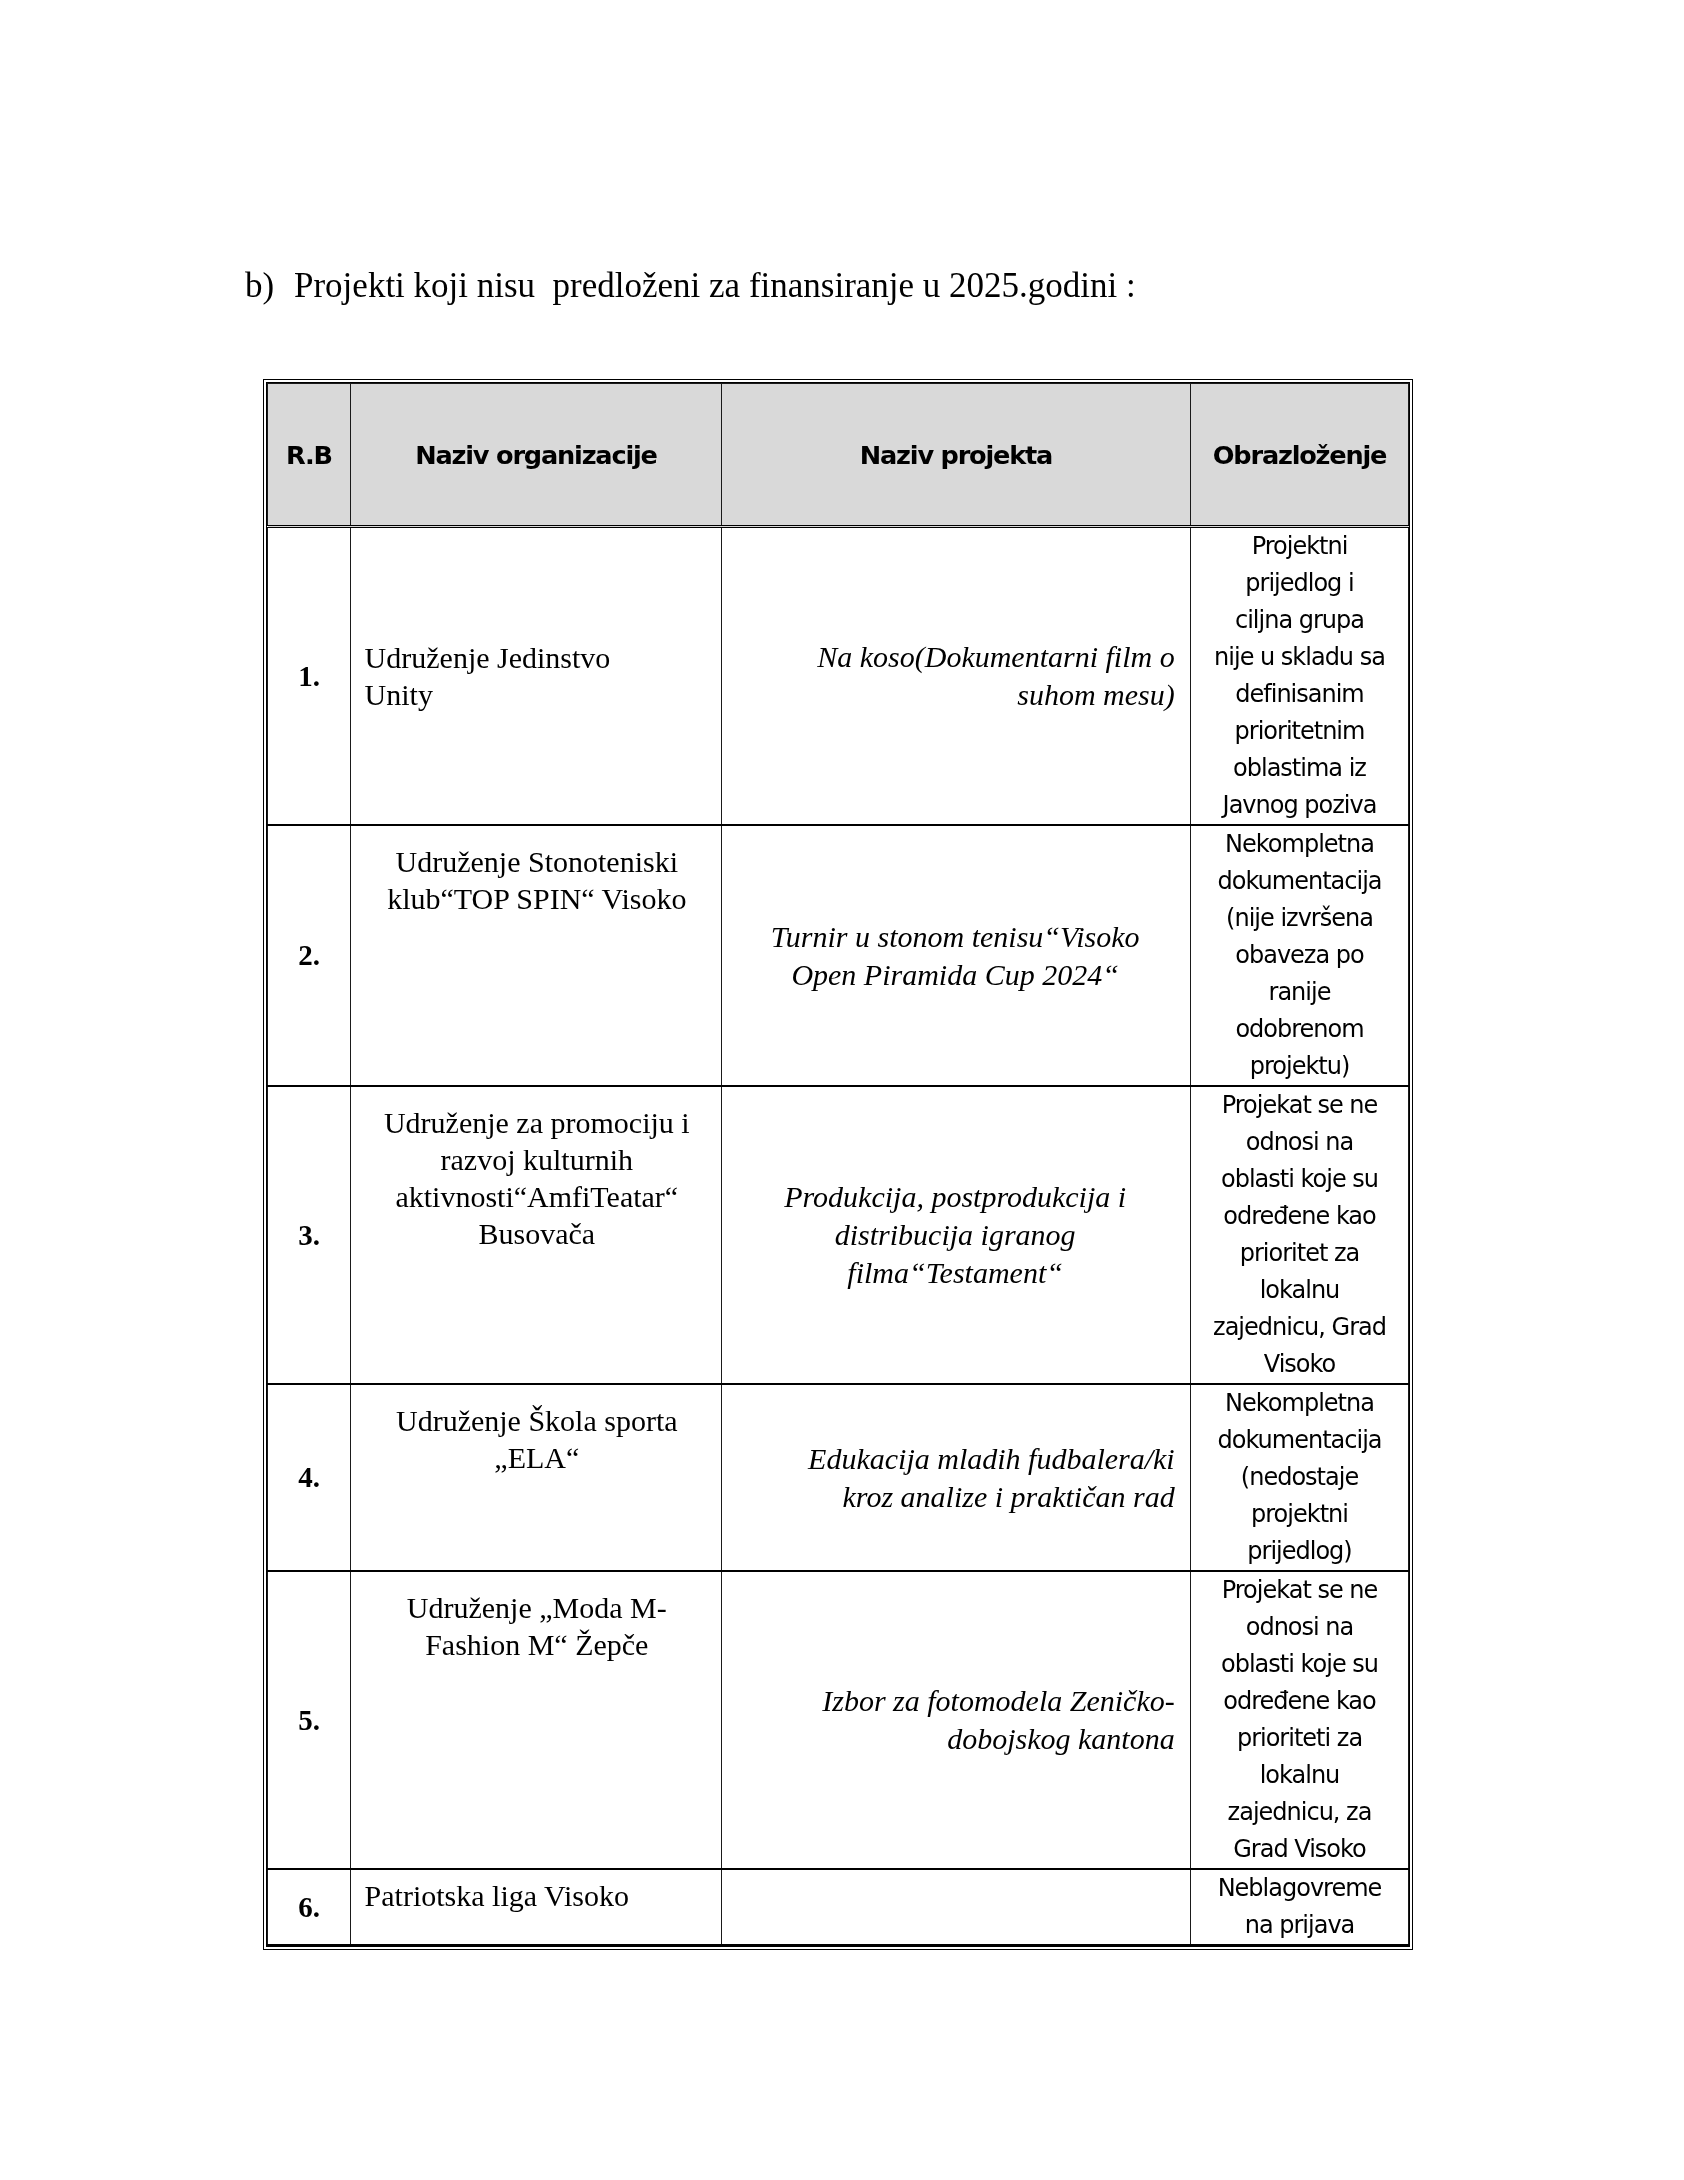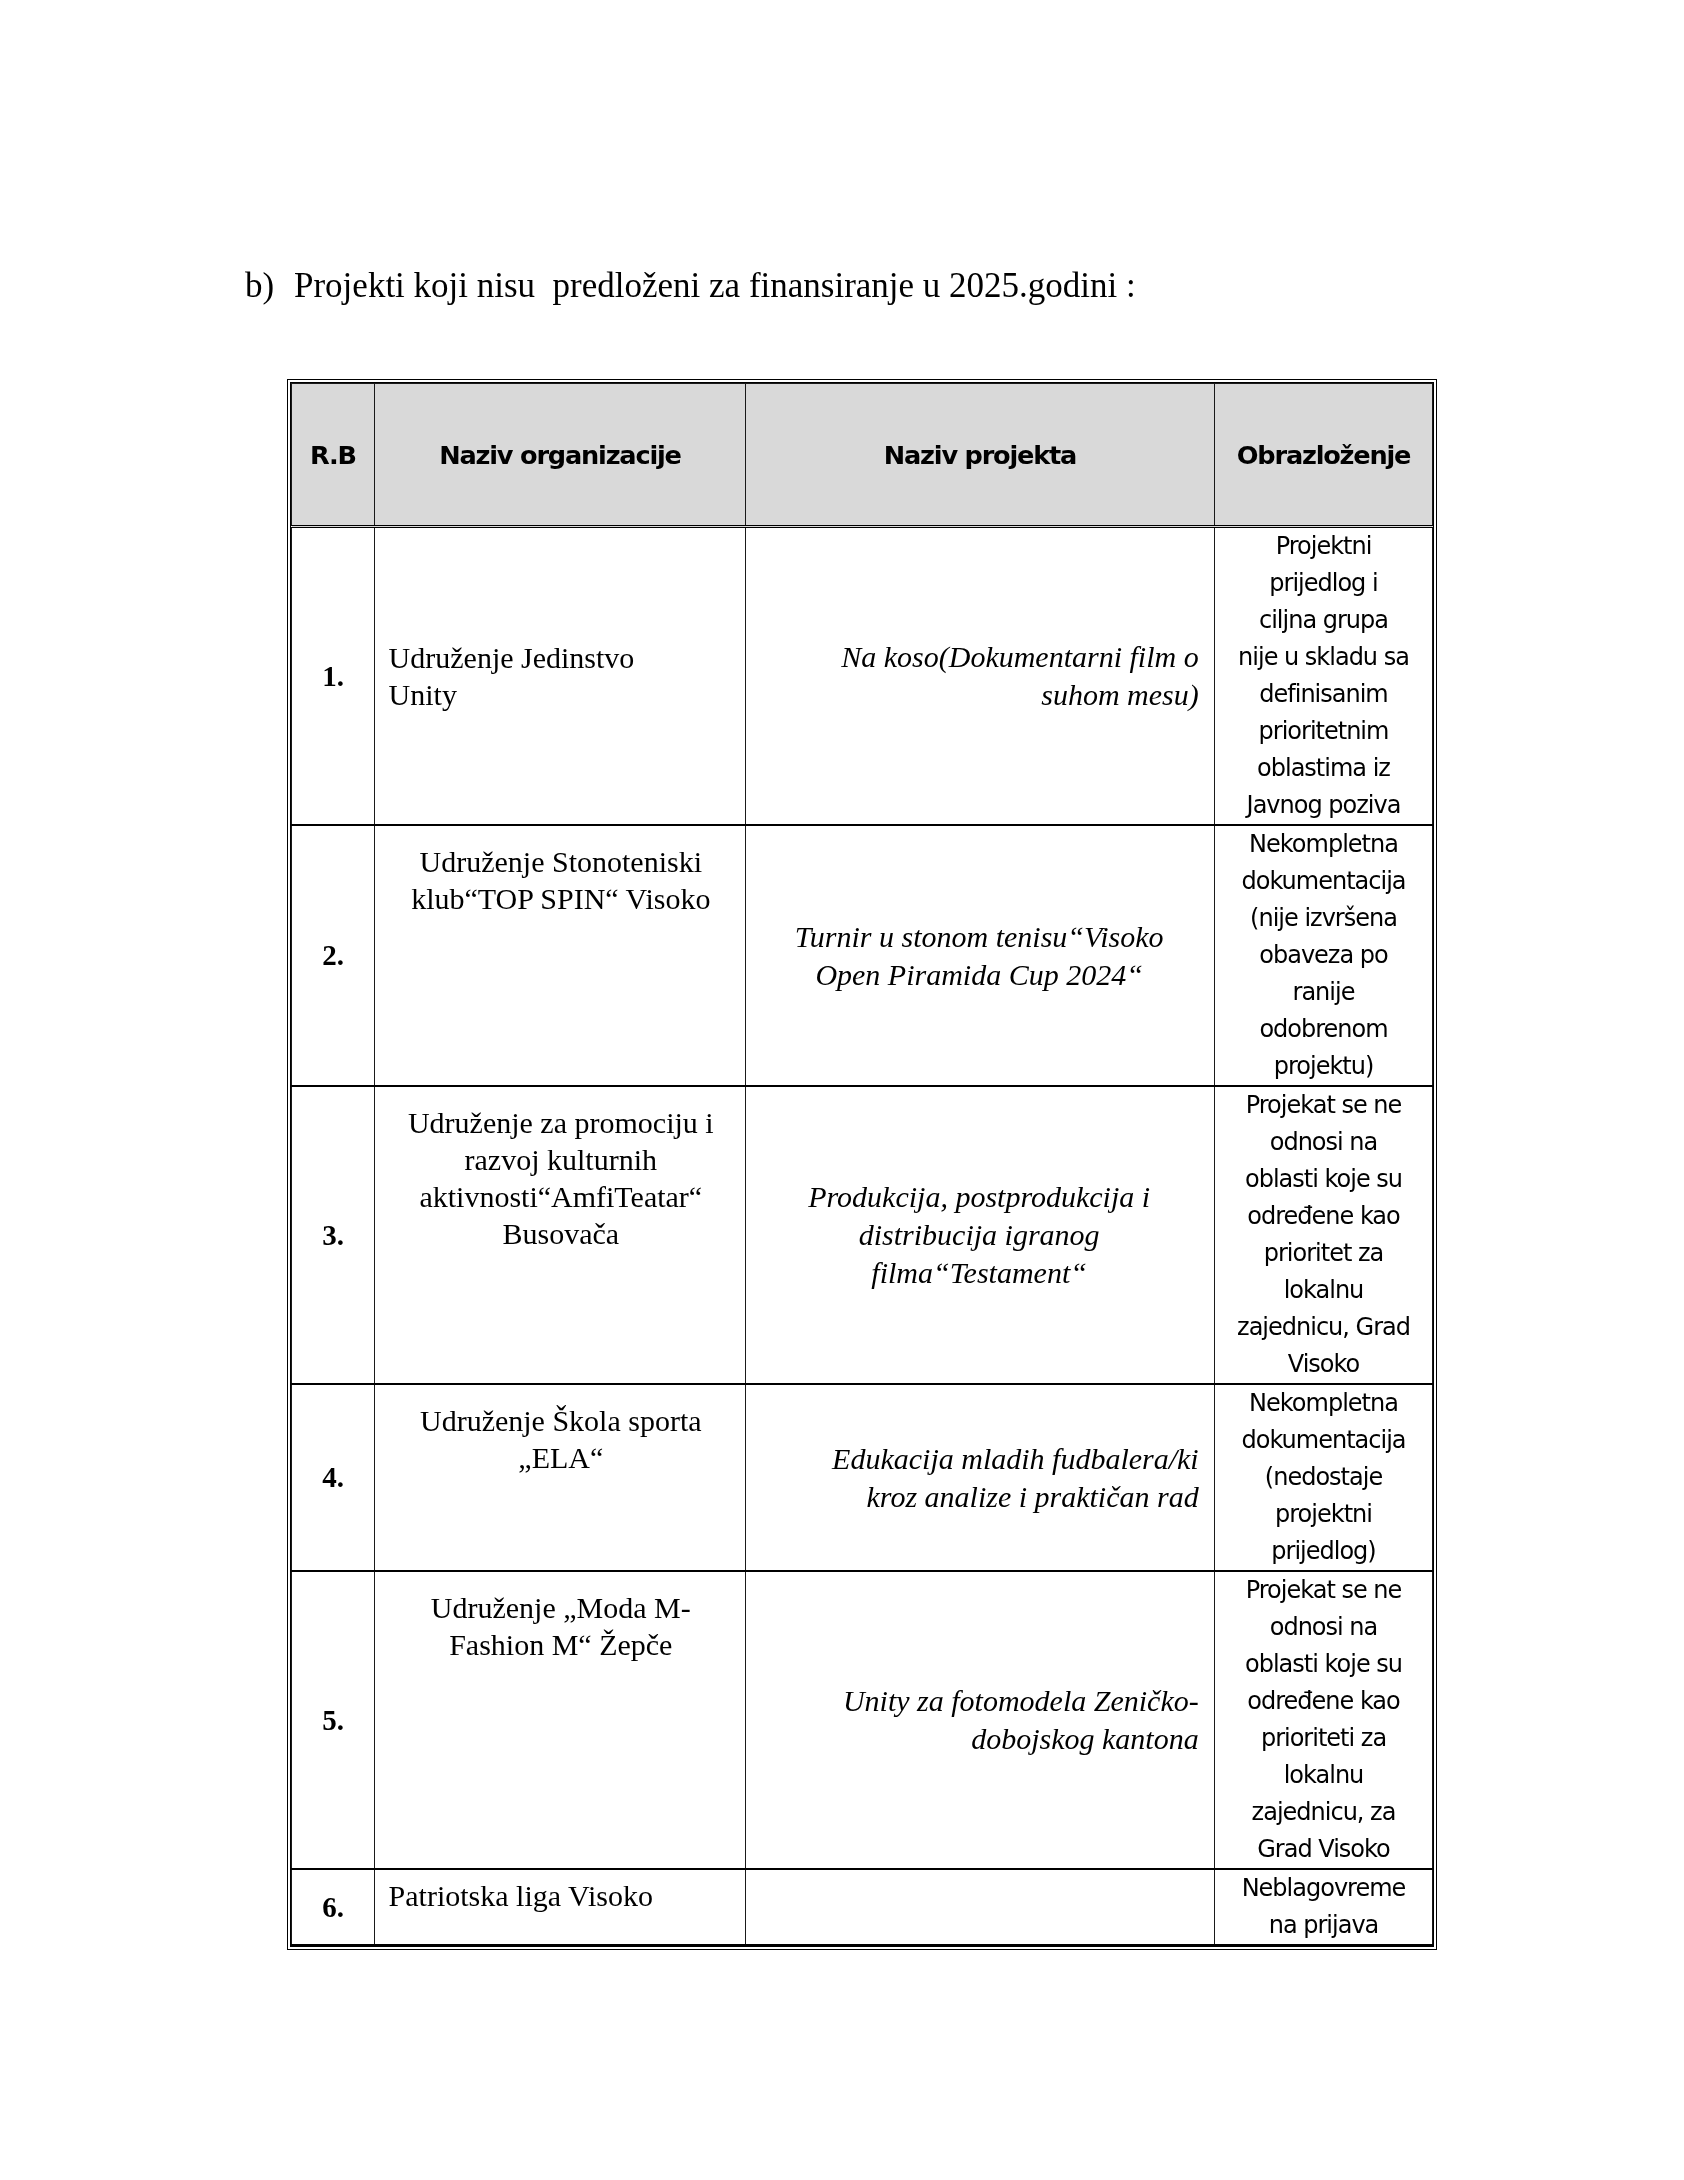--- a/index.html
+++ b/index.html
@@ -27,21 +27,20 @@
       width: 49px;
     }
     .table-wrap {
       position: absolute;
       left: 263px;
       top: 379px;
       width: 1150px;
       border: 2.6px double #000000;
       border-width: 4.3px;
       box-sizing: border-box;
-      margin-left: 24px;
     }
     table {
       width: 100%;
       border-collapse: collapse;
       table-layout: fixed;
     }
     col.c-rb   { width: 83px; }
     col.c-org  { width: 371px; }
     col.c-proj { width: 469px; }
     col.c-obr  { width: 218px; }
@@ -223,21 +222,21 @@
         </td>
       </tr>
 
       <tr class="r5">
         <td class="rb">5.</td>
         <td class="org top">
           <span class="line">Udruženje „Moda M-</span>
           <span class="line">Fashion M“ Žepče</span>
         </td>
         <td class="proj left">
-          <span class="line">Unity za fotomodela Zeničko-</span>
+          <span class="line">Izbor za fotomodela Zeničko-</span>
           <span class="line">dobojskog kantona</span>
         </td>
         <td class="obr">
           <span class="line">Projekat se ne</span>
           <span class="line">odnosi na</span>
           <span class="line">oblasti koje su</span>
           <span class="line">određene kao</span>
           <span class="line">prioriteti za</span>
           <span class="line">lokalnu</span>
           <span class="line">zajednicu, za</span>

